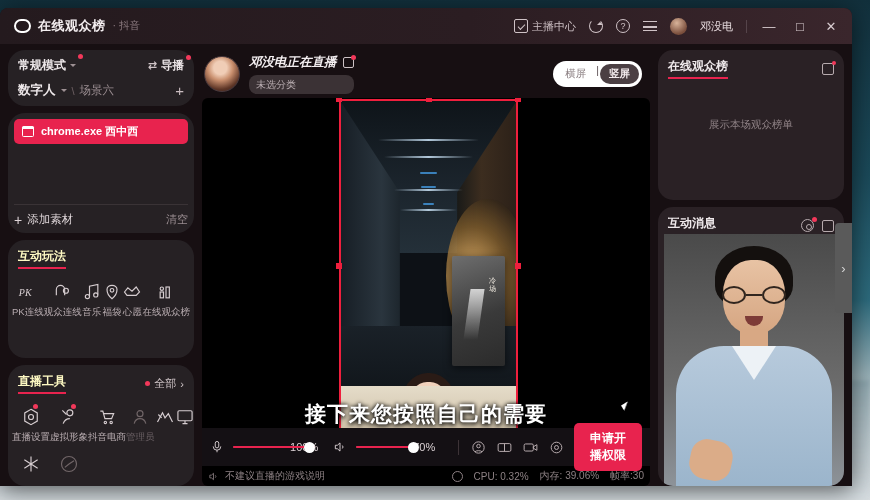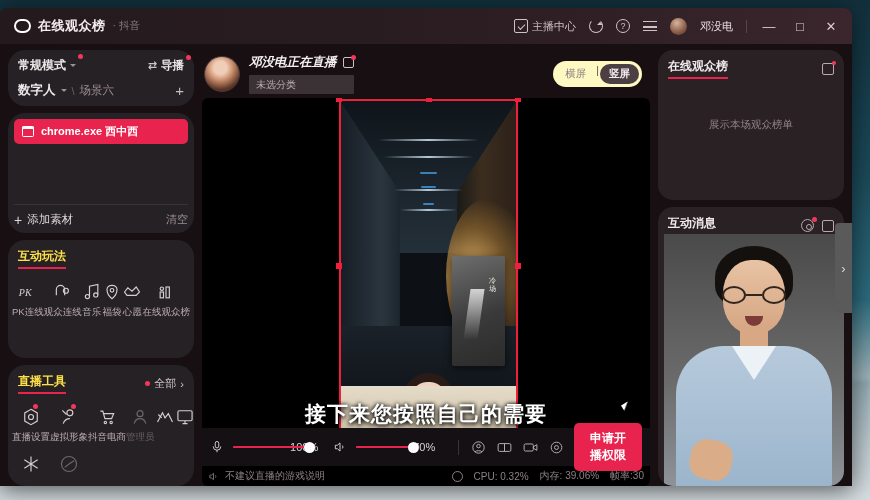--- a/index.html
+++ b/index.html
@@ -95,21 +95,21 @@
   .src-ico{width:12px;height:10px;border:1.4px solid #fff;border-radius:1.5px;position:relative;flex:none;}
   .src-ico::before{content:"";position:absolute;left:-1.4px;top:-1.4px;right:-1.4px;height:3px;background:#fff;border-radius:1.5px 1.5px 0 0;}
   .src-label{color:#fff;font-size:11px;font-weight:bold;white-space:nowrap;}
   .src-footer{position:absolute;left:6px;right:6px;bottom:6px;display:flex;align-items:center;
      border-top:1px solid #3a3336; padding-top:7px;}
   .add-src{color:#ded5d8;font-size:11.5px;display:flex;align-items:center;gap:5px;cursor:pointer;}
   .add-src .p{font-size:14px;line-height:1;}
   .clear-src{margin-left:auto;color:#9b8e92;font-size:11px;cursor:pointer;}
 
   .sec-head{display:flex;align-items:center;padding:8px 10px 4px 10px;}
-  .sec-title{color:#fde047;font-size:12px;font-weight:bold;border-bottom:2px solid #e8234e;padding-bottom:2px;}
+  .sec-title{color:#fef9c3;font-size:12px;font-weight:bold;border-bottom:2px solid #e8234e;padding-bottom:2px;}
   .sec-all{margin-left:auto;color:#cfc4c7;font-size:11px;display:flex;align-items:center;gap:4px;cursor:pointer;position:relative;}
   .sec-all .d{width:5px;height:5px;border-radius:50%;background:#f2385a;}
 
   .grid4{display:grid;grid-template-columns:repeat(6,1fr);padding:4px 4px 4px 4px;}
   .gi{display:flex;flex-direction:column;align-items:center;gap:4px;padding:5px 0;cursor:pointer;position:relative;}
   .gi .lbl{font-size:9.5px;color:#b9adb1;white-space:nowrap;}
   .gi.dim .lbl{color:#6b6165;}
   .gi .badge{position:absolute;top:2px;right:12px;width:5px;height:5px;border-radius:50%;background:#f2385a;}
   .gico{width:20px;height:20px;position:relative;color:#d6cdd0;}
   .gico.dim{color:#716668;}
@@ -122,22 +122,22 @@
   #streamer-bar{ height:48px; display:flex; align-items:center; gap:9px; padding: 0 2px 0 2px;}
   .av-big{width:36px;height:36px;border-radius:50%;flex:none;
     background: radial-gradient(circle at 45% 32%, #f0cdb6 0 22%, #c98f6e 42%, #5d3526 72%, #2a1a14 100%);
     border:1px solid #4a3a3e;}
   .sb-lines{display:flex;flex-direction:column;gap:4px;}
   .sb-t{display:flex;align-items:center;gap:6px;font-style:italic;}
   .sb-name{color:#f3eef0;font-size:12.5px;font-weight:bold;}
   .ext-ico{width:11px;height:11px;border:1.3px solid #cdc2c5;border-radius:2px;position:relative;cursor:pointer;}
   .ext-ico .bd{position:absolute;top:-3px;right:-3px;width:5px;height:5px;border-radius:50%;background:#f2385a;}
   .tag-cat{display:inline-block;background:#3b3235;color:#bdb1b5;font-size:10px;
-     padding:2.5px 7px;border-radius:1px;cursor:pointer;}
-  .orient{margin-left:auto;display:flex;background:#fef9c3;border-radius:13px;padding:3px;margin-right:6px;}
+     padding:2.5px 7px;border-radius:8px;cursor:pointer;}
+  .orient{margin-left:auto;display:flex;background:#ffffff;border-radius:13px;padding:3px;margin-right:6px;}
   .orient span{font-size:10.5px;padding:3px 9px;border-radius:10px;cursor:pointer;color:#8d8184;}
   .orient span.on{background:#4b3f43;color:#f2eaec;font-weight:bold;}
   .orient .sep{color:#5c5053;padding:0 1px;}
 
   
   #preview{flex:1;background:#000;border-radius:6px;position:relative;overflow:hidden;}
   #stage{position:absolute;left:137px;top:1px;width:179px;height:334px;}
   .sel-border{position:absolute;inset:0;border:2px solid #ef1f3d;}
   .handle{position:absolute;width:6px;height:6px;background:#ef1f3d;}
   .h-tl{left:-3px;top:-3px;} .h-tc{left:calc(50% - 3px);top:-3px;} .h-tr{right:-3px;top:-3px;}

